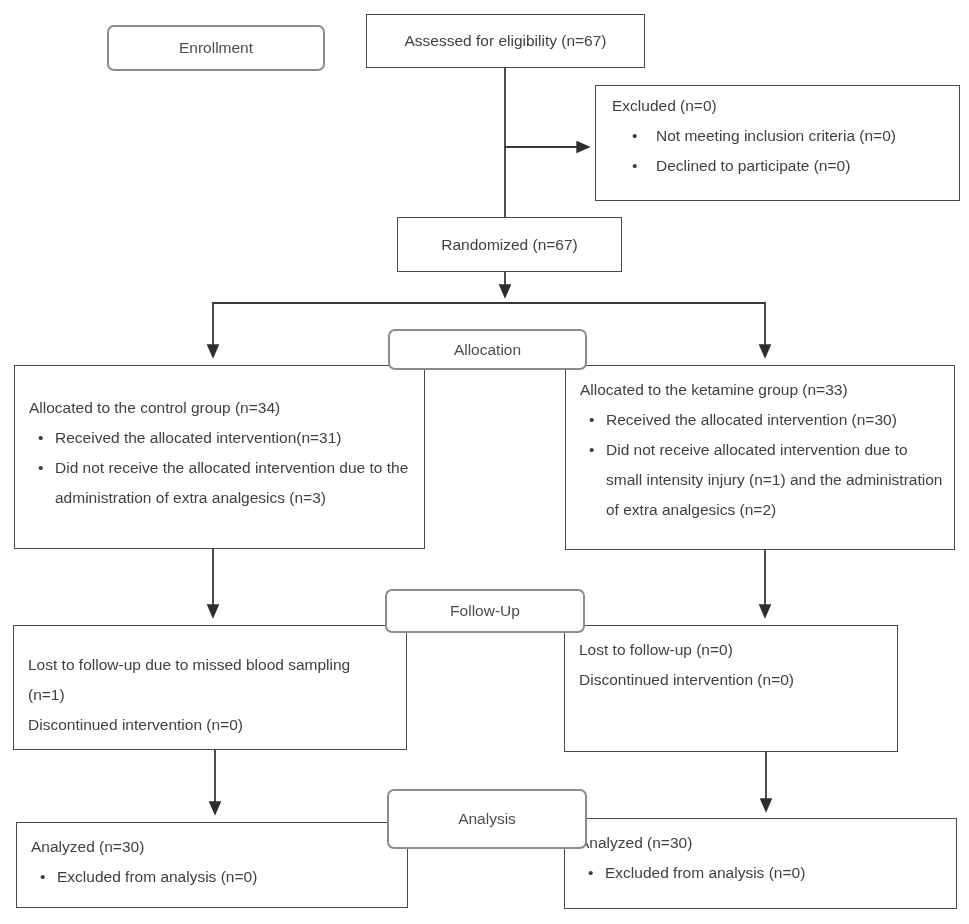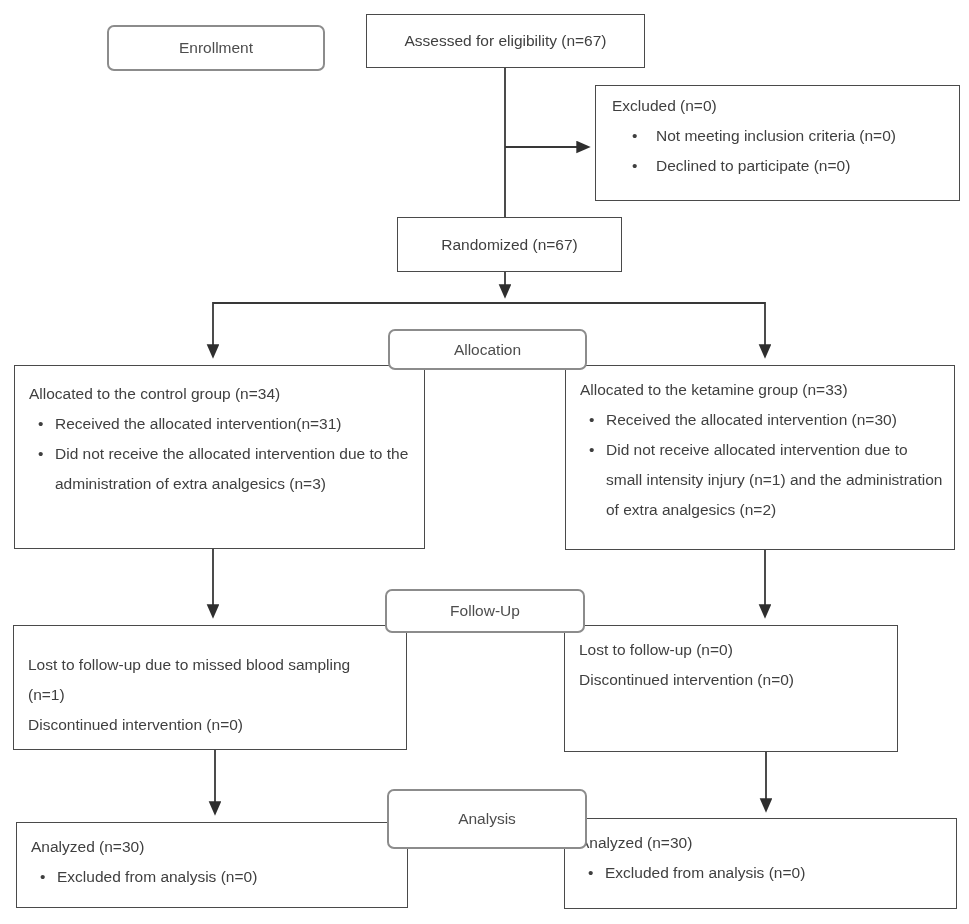--- a/index.html
+++ b/index.html
@@ -45,21 +45,21 @@
 
   
   #lbl-enrollment { left:107px; top:25px;  width:218px; height:46px; }
   #lbl-allocation { left:388px; top:329px; width:199px; height:41px; }
   #lbl-followup   { left:385px; top:589px; width:200px; height:44px; }
   #lbl-analysis   { left:387px; top:789px; width:200px; height:60px; }
 
   #box-assessed        { left:366px; top:14px;  width:279px; height:54px; }
   #box-excluded        { left:595px; top:85px;  width:365px; height:116px; padding:5px 8px 0 16px; }
   #box-randomized      { left:397px; top:217px; width:225px; height:55px; }
-  #box-alloc-control   { left:14px;  top:365px; width:411px; height:184px; padding:13px 6px 0 14px; }
+  #box-alloc-control   { left:14px;  top:365px; width:411px; height:184px; padding:27px 6px 0 14px; }
   #box-alloc-ketamine  { left:565px; top:365px; width:390px; height:185px; padding:9px 6px 0 14px; }
   #box-fu-control      { left:13px;  top:625px; width:394px; height:125px; padding:24px 26px 0 14px; }
   #box-fu-ketamine     { left:564px; top:625px; width:334px; height:127px; padding:9px 14px 0 14px; }
   #box-an-control      { left:16px;  top:822px; width:392px; height:86px;  padding:9px 10px 0 14px; }
   #box-an-ketamine     { left:564px; top:818px; width:393px; height:91px;  padding:9px 10px 0 14px; }
 </style>
 </head>
 <body>
 
 <div class="canvas">

